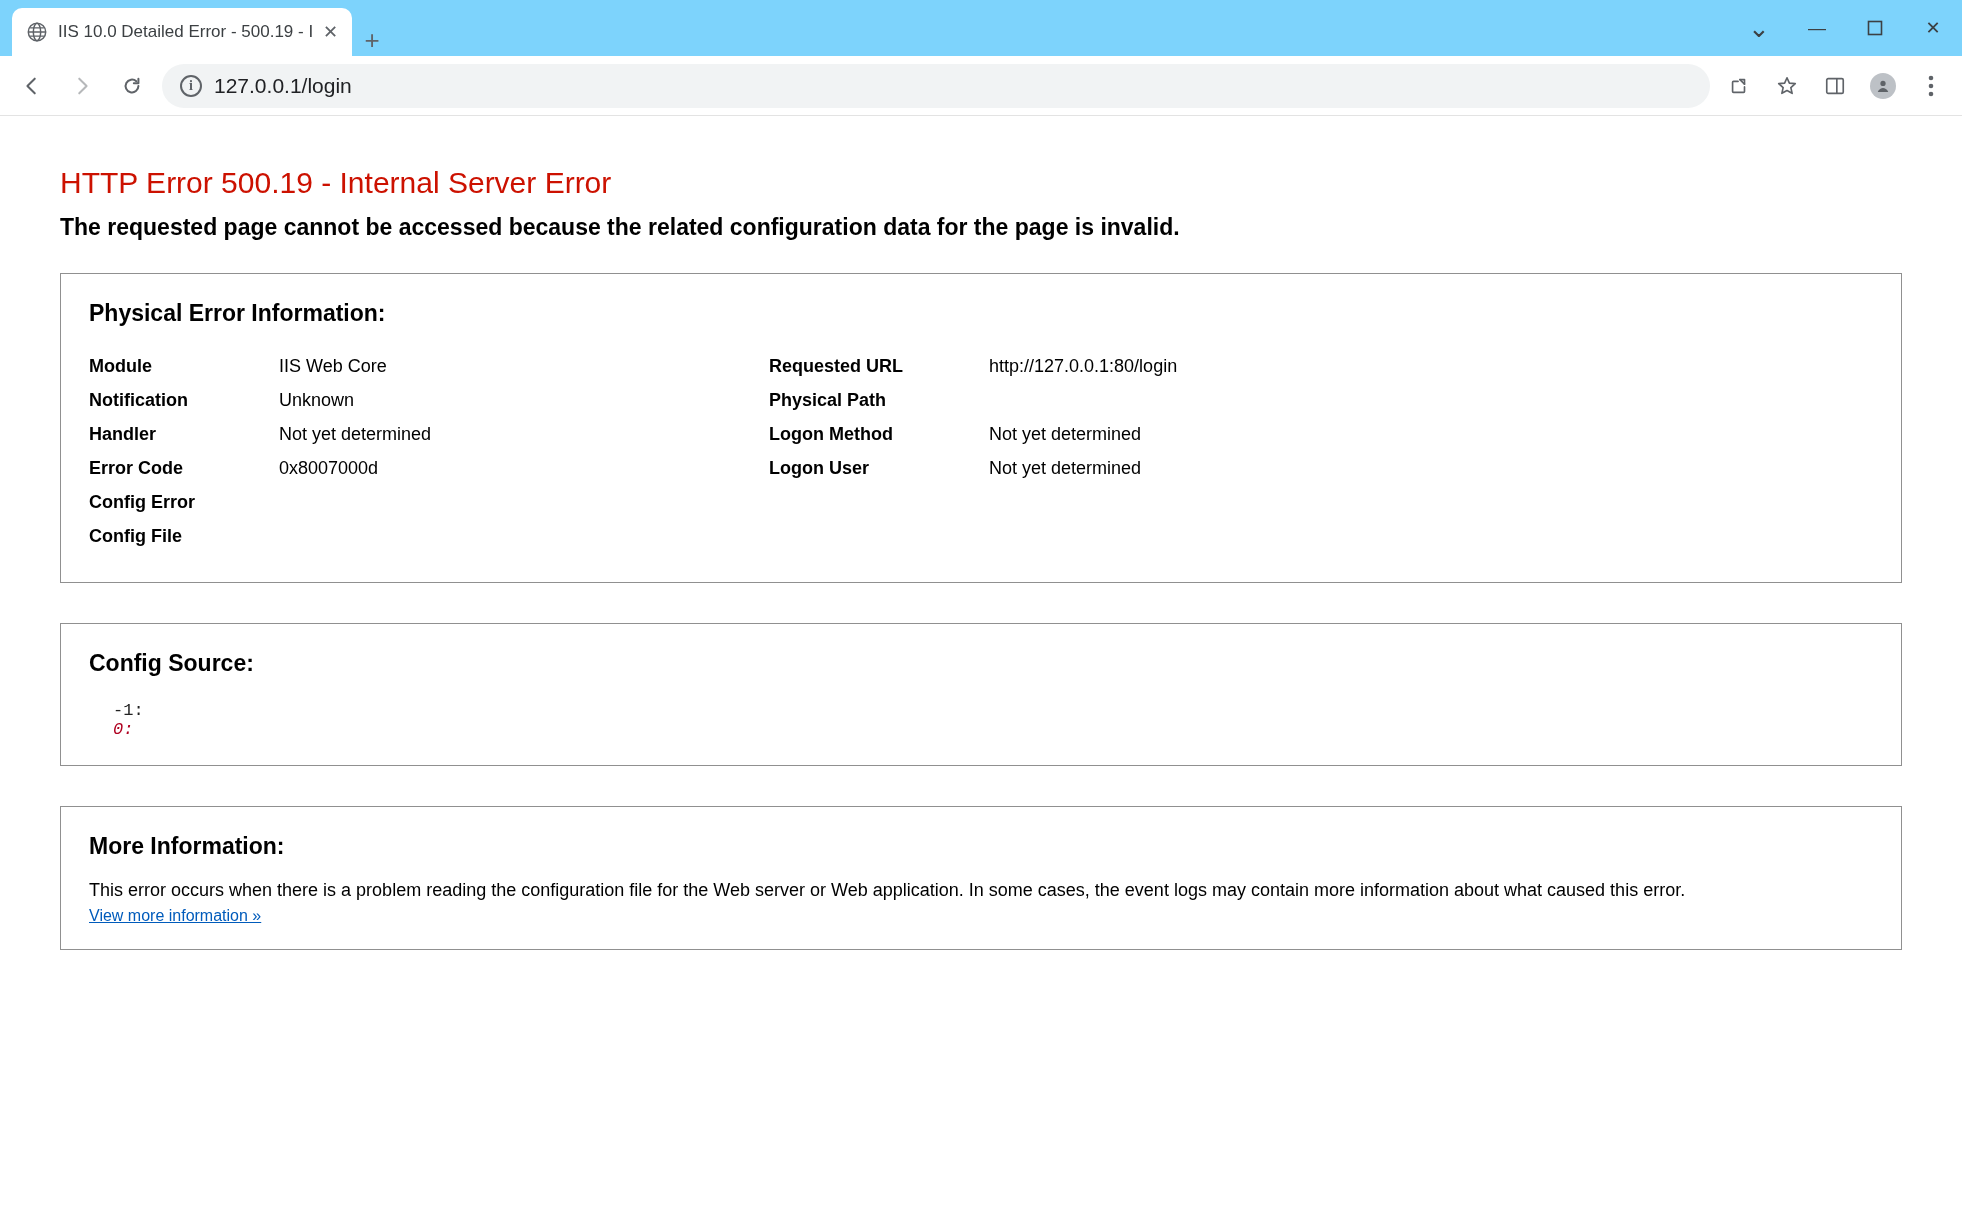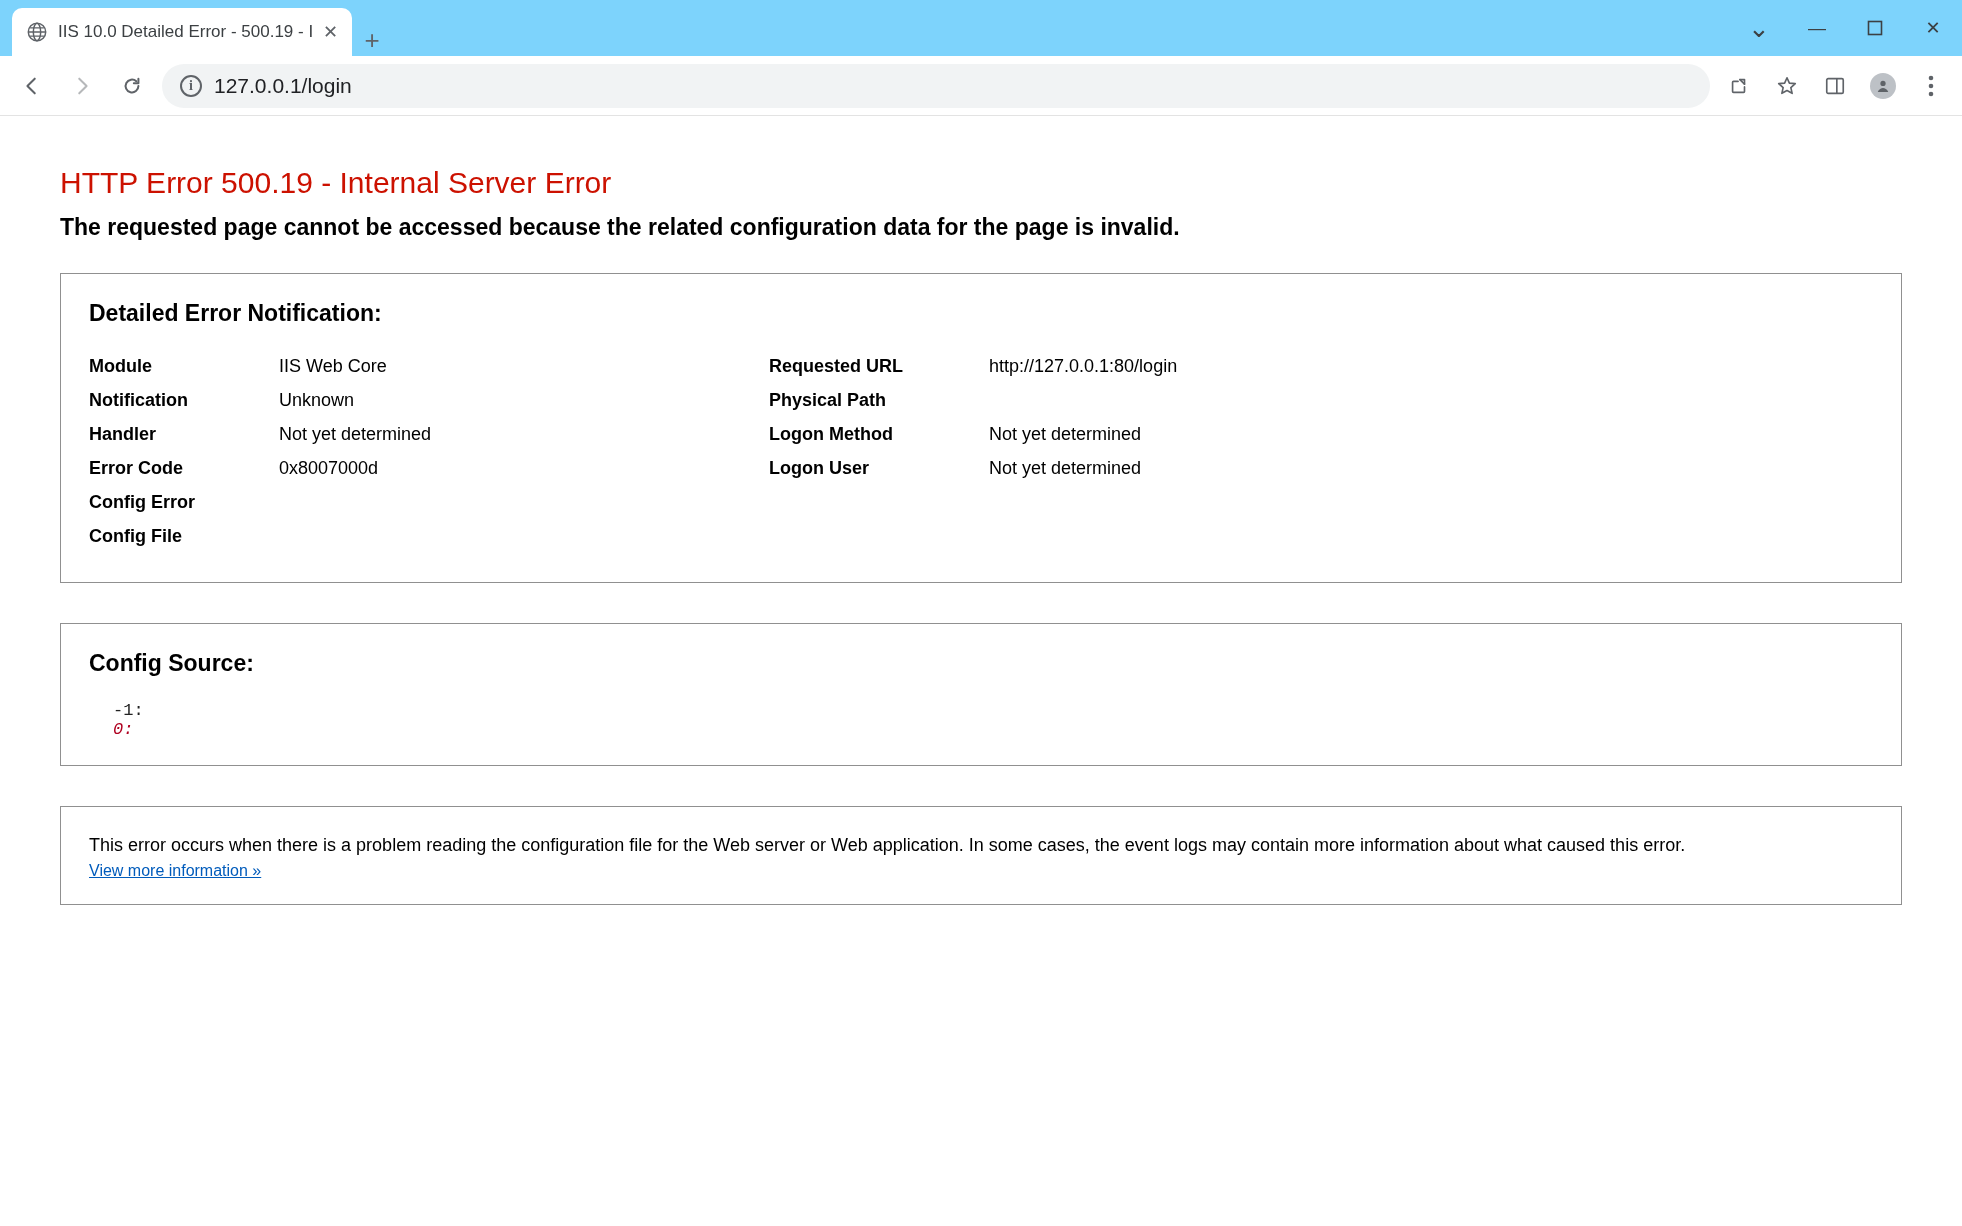--- a/index.html
+++ b/index.html
@@ -140,21 +140,21 @@
           <circle cx="3" cy="19" r="2.3"></circle>
         </svg>
     </div>
   </div>
 
   <div class="page">
     <h1 class="err-title">HTTP Error 500.19 - Internal Server Error</h1>
     <h2 class="err-sub">The requested page cannot be accessed because the related configuration data for the page is invalid.</h2>
 
     <fieldset class="panel">
-      <div class="panel-heading">Detailed Error Notification:</div>
+      <div class="panel-heading">Physical Error Information:</div>
       <div class="kv-row">
         <div class="kv-col left">
           <div class="kv">
               <div class="k">Module</div>
               <div class="v">IIS Web Core</div>
             </div>
           <div class="kv">
               <div class="k">Notification</div>
               <div class="v">Unknown</div>
             </div>
@@ -197,18 +197,19 @@
 
     <fieldset class="panel">
       <div class="panel-heading">Config Source:</div>
       <div class="cfg-src">
         <div class="l1">-1:</div>
         <div class="l2">0:</div>
       </div>
     </fieldset>
 
     <fieldset class="panel">
+      <div class="panel-heading">More Information:</div>
       <div class="more-text">This error occurs when there is a problem reading the configuration file for the Web server or Web application. In some cases, the event logs may contain more information about what caused this error.</div>
       <a href="#" class="more-link">View more information »</a>
     </fieldset>
 
   </div>
 </div>
 
 </body></html>

